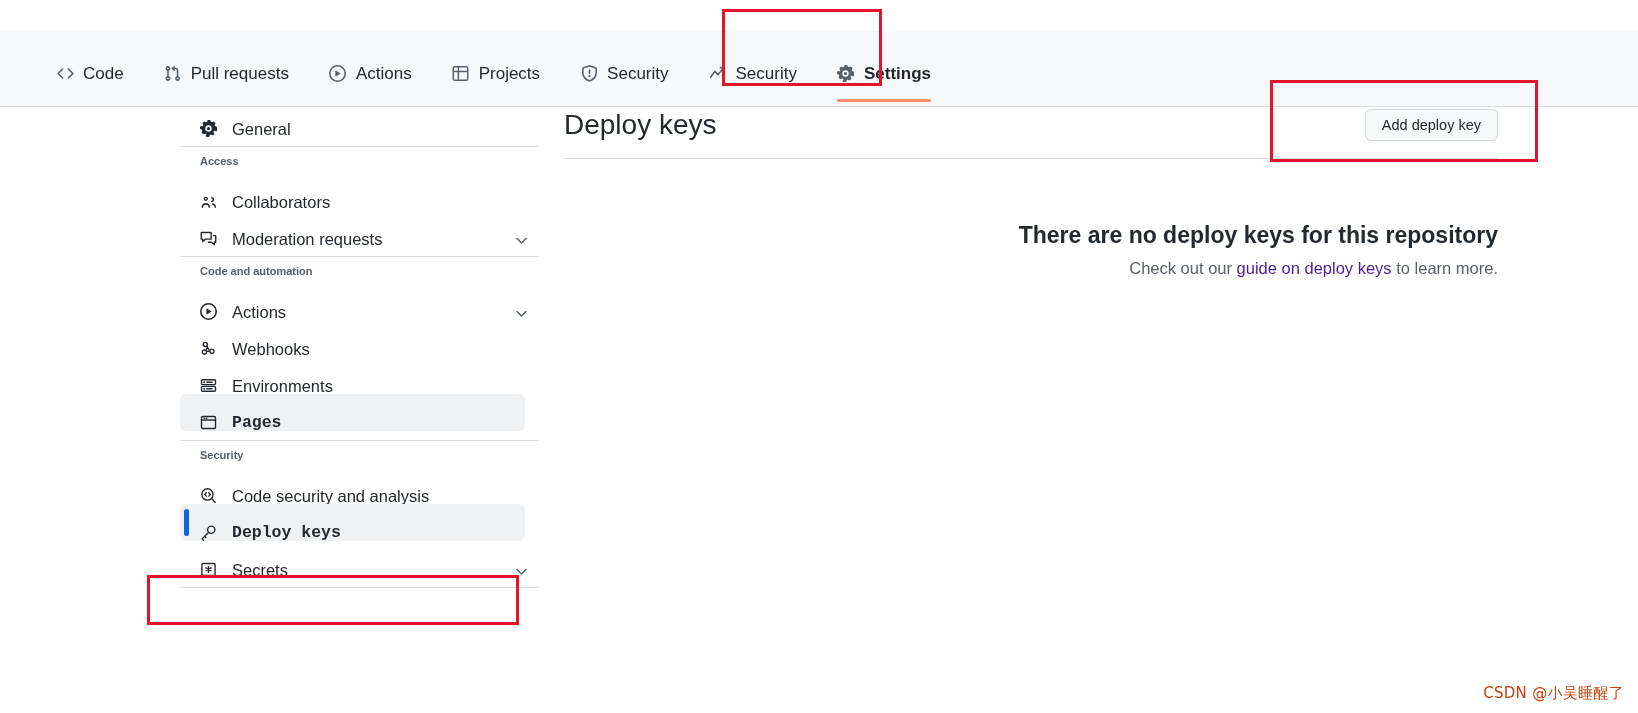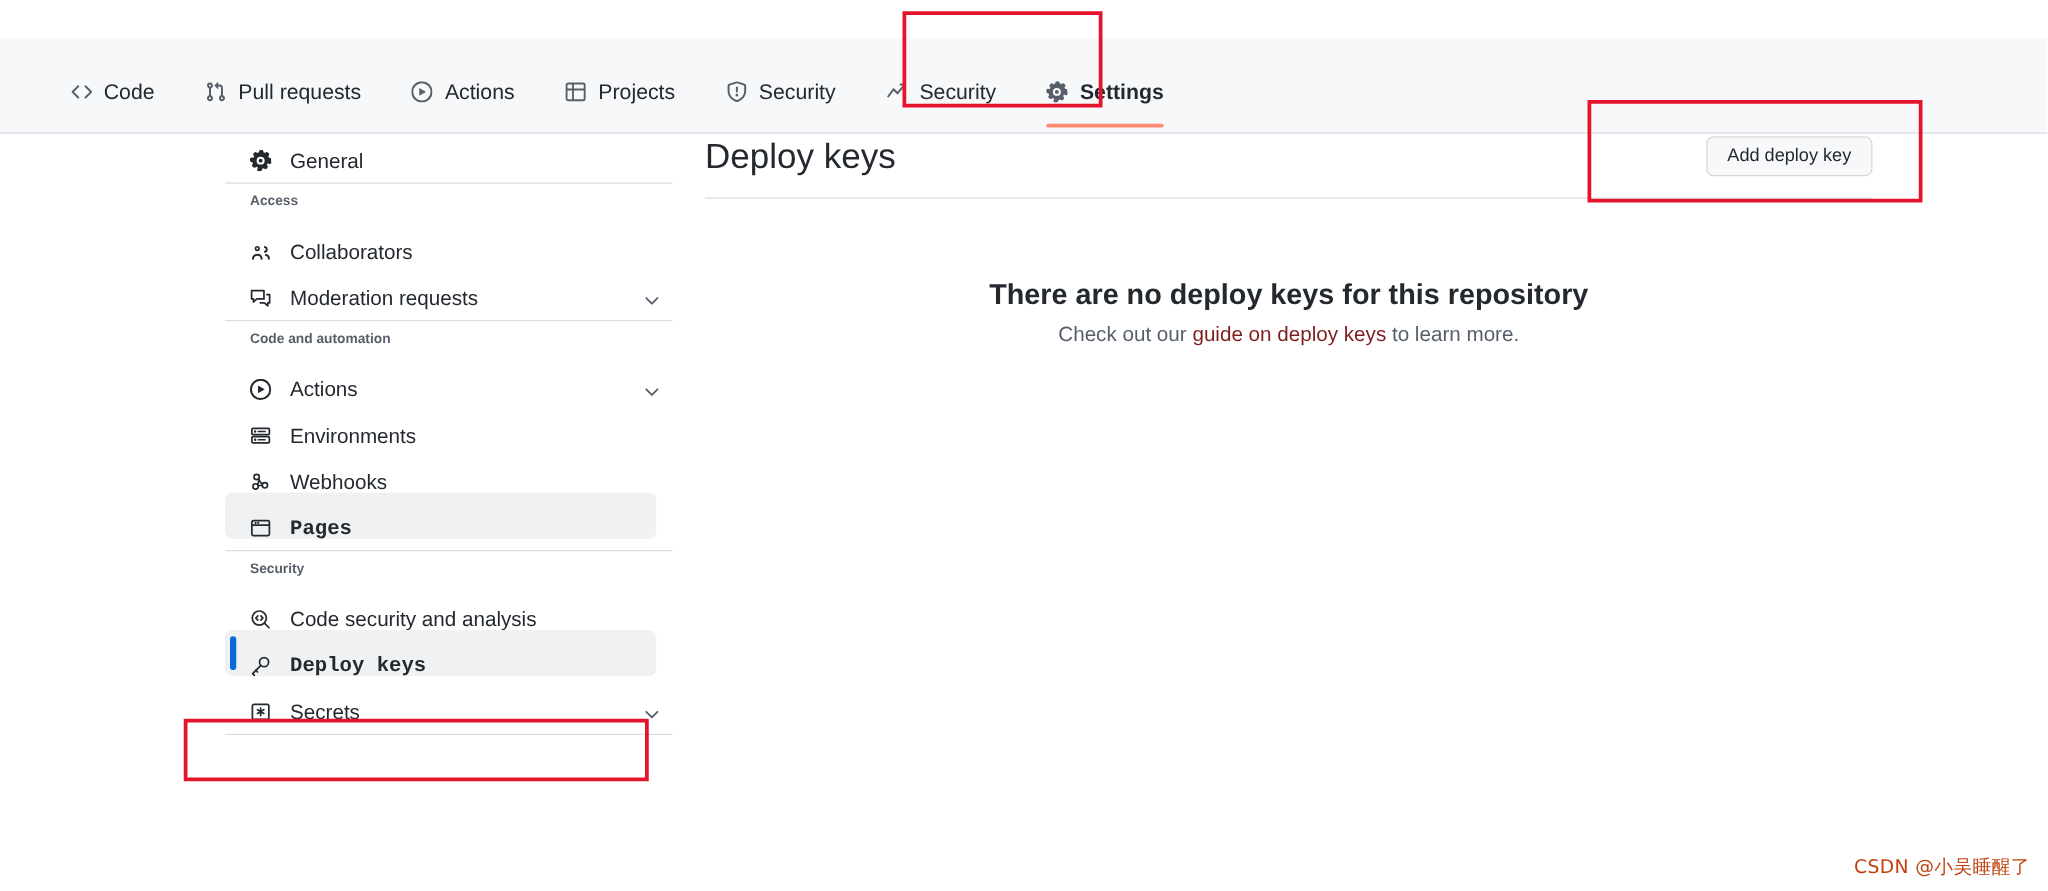--- a/index.html
+++ b/index.html
@@ -60,24 +60,24 @@
   .main { position: absolute; left: 564px; top: 96px; width: 934px; }
   .main-head { display: flex; align-items: center; height: 58px; }
   .page-title { font-size: 28px; color: #24292f; font-weight: normal; line-height: 1; }
   .btn-add {
     margin-left: auto; font-size: 14.5px; color: #24292f;
     background: #f6f8fa; border: 1px solid rgba(27,31,36,0.15);
     border-radius: 6px; padding: 7px 16px; cursor: pointer;
     font-family: "Liberation Sans", sans-serif;
   }
   .main-rule { height: 1px; background: #d8dee4; width: 934px; margin-top: 4px; }
-  .blank { margin-top: 62px; text-align: center; }
+  .blank { margin-top: 62px; text-align: right; }
   .blank-title { font-size: 23px; font-weight: bold; color: #24292f; line-height: 1.3; }
   .blank-sub { font-size: 16.5px; color: #57606a; margin-top: 8px; }
-  .blank-sub a { color: #7f1d1d; text-decoration: none; cursor: pointer; }
+  .blank-sub a { color: #4c1d95; text-decoration: none; cursor: pointer; }
 
   
   .anno { position: absolute; border: 3px solid #e3142b; pointer-events: none; }
   .anno-settings { left: 722px; top: 9px; width: 160px; height: 77px; }
   .anno-addkey  { left: 1270px; top: 80px; width: 268px; height: 82px; }
   .anno-deploy  { left: 147px; top: 575px; width: 372px; height: 50px; }
 
   .watermark {
     position: absolute; right: 14px; bottom: 10px;
     font-size: 15px; color: #c2410c; letter-spacing: .3px;
@@ -213,42 +213,42 @@
       <span class="lbl">Actions</span>
       <span class="chev">
         <svg viewBox="0 0 16 16" fill="none" stroke="currentColor" stroke-width="1.8" stroke-linecap="round" stroke-linejoin="round">
             <path d="M2.5 5.5 8 11l5.5-5.5"></path>
           </svg>
       </span>
     </div>
 
     <div class="nav-item">
       <span class="ico">
+        <svg viewBox="0 0 16 16" fill="none" stroke="currentColor" stroke-width="1.25" stroke-linecap="round">
+            <circle cx="5" cy="4.3" r="2"></circle>
+            <circle cx="11.2" cy="10.6" r="2"></circle>
+            <circle cx="4.2" cy="11.4" r="2"></circle>
+            <path d="M6.3 5.9 8.6 9.2M9.3 10.7H6.2M5.8 9.7 7 6.4"></path>
+          </svg>
+      </span>
+      <span class="lbl">Webhooks</span>
+    </div>
+
+    <div class="nav-item">
+      <span class="ico">
         <svg viewBox="0 0 16 16" fill="none" stroke="currentColor" stroke-width="1.3">
             <rect x="1.4" y="2.6" width="13.2" height="4.6" rx="1"></rect>
             <rect x="1.4" y="8.8" width="13.2" height="4.6" rx="1"></rect>
             <path d="M3.9 4.9h.01M3.9 11.1h.01" stroke-width="1.8" stroke-linecap="round"></path>
             <path d="M6.3 4.9h5M6.3 11.1h5" stroke-linecap="round"></path>
           </svg>
       </span>
       <span class="lbl">Environments</span>
     </div>
 
-    <div class="nav-item">
-      <span class="ico">
-        <svg viewBox="0 0 16 16" fill="none" stroke="currentColor" stroke-width="1.25" stroke-linecap="round">
-            <circle cx="5" cy="4.3" r="2"></circle>
-            <circle cx="11.2" cy="10.6" r="2"></circle>
-            <circle cx="4.2" cy="11.4" r="2"></circle>
-            <path d="M6.3 5.9 8.6 9.2M9.3 10.7H6.2M5.8 9.7 7 6.4"></path>
-          </svg>
-      </span>
-      <span class="lbl">Webhooks</span>
-    </div>
-
     <div class="nav-item sel">
       <span class="ico">
         <svg viewBox="0 0 16 16" fill="none" stroke="currentColor" stroke-width="1.3">
             <rect x="1.4" y="2.4" width="13.2" height="11.2" rx="1.1"></rect>
             <path d="M1.4 5.7h13.2"></path>
             <path d="M4.2 4.05h.01M6.2 4.05h.01" stroke-width="1.6" stroke-linecap="round"></path>
           </svg>
       </span>
       <span class="lbl">Pages</span>
     </div>

